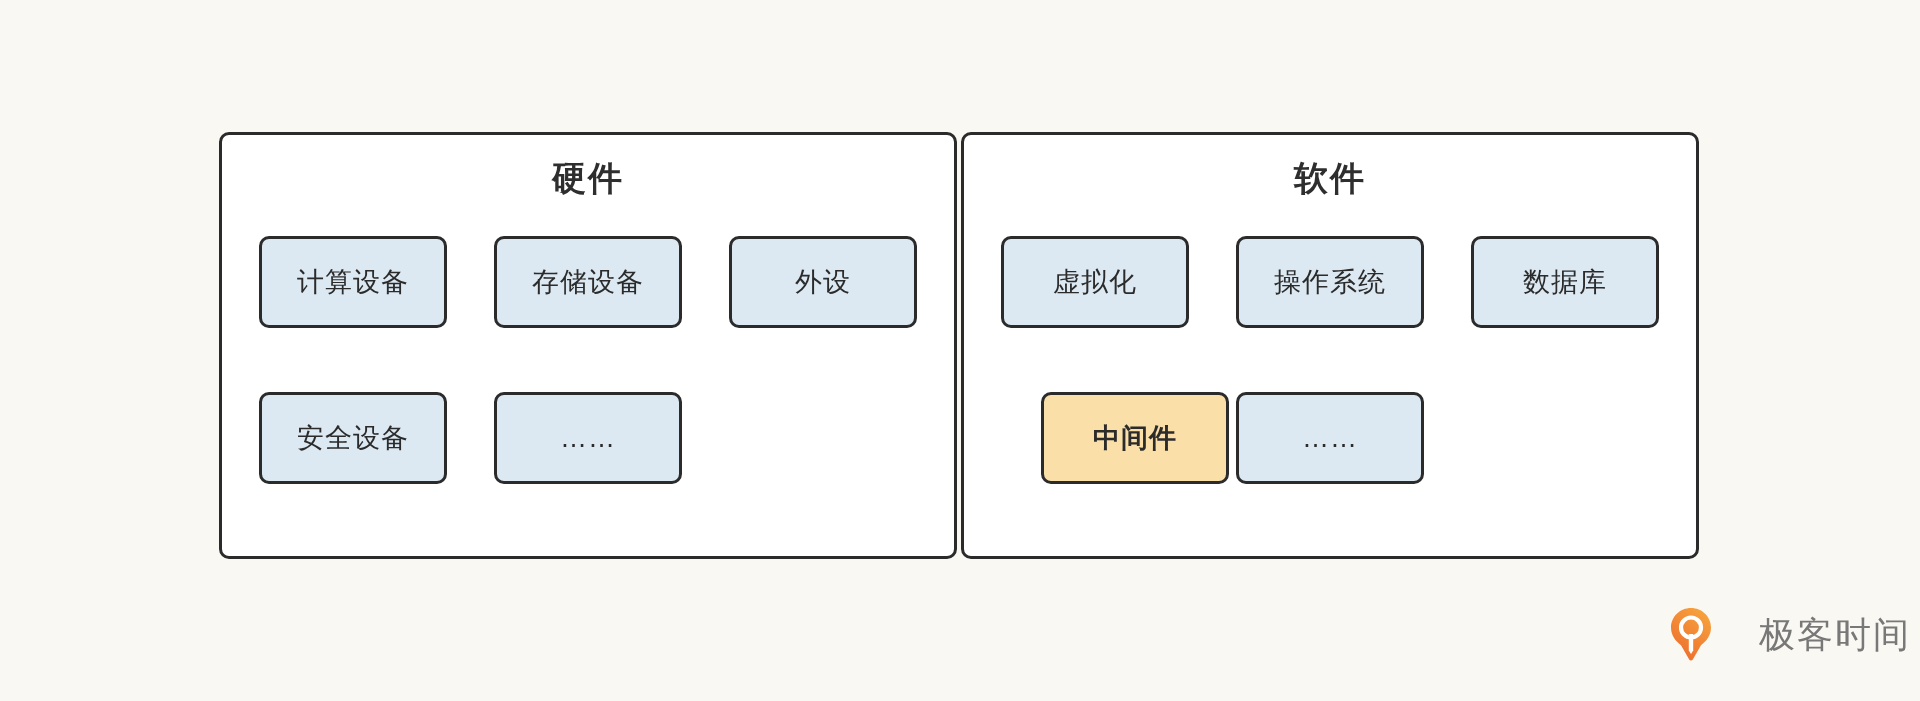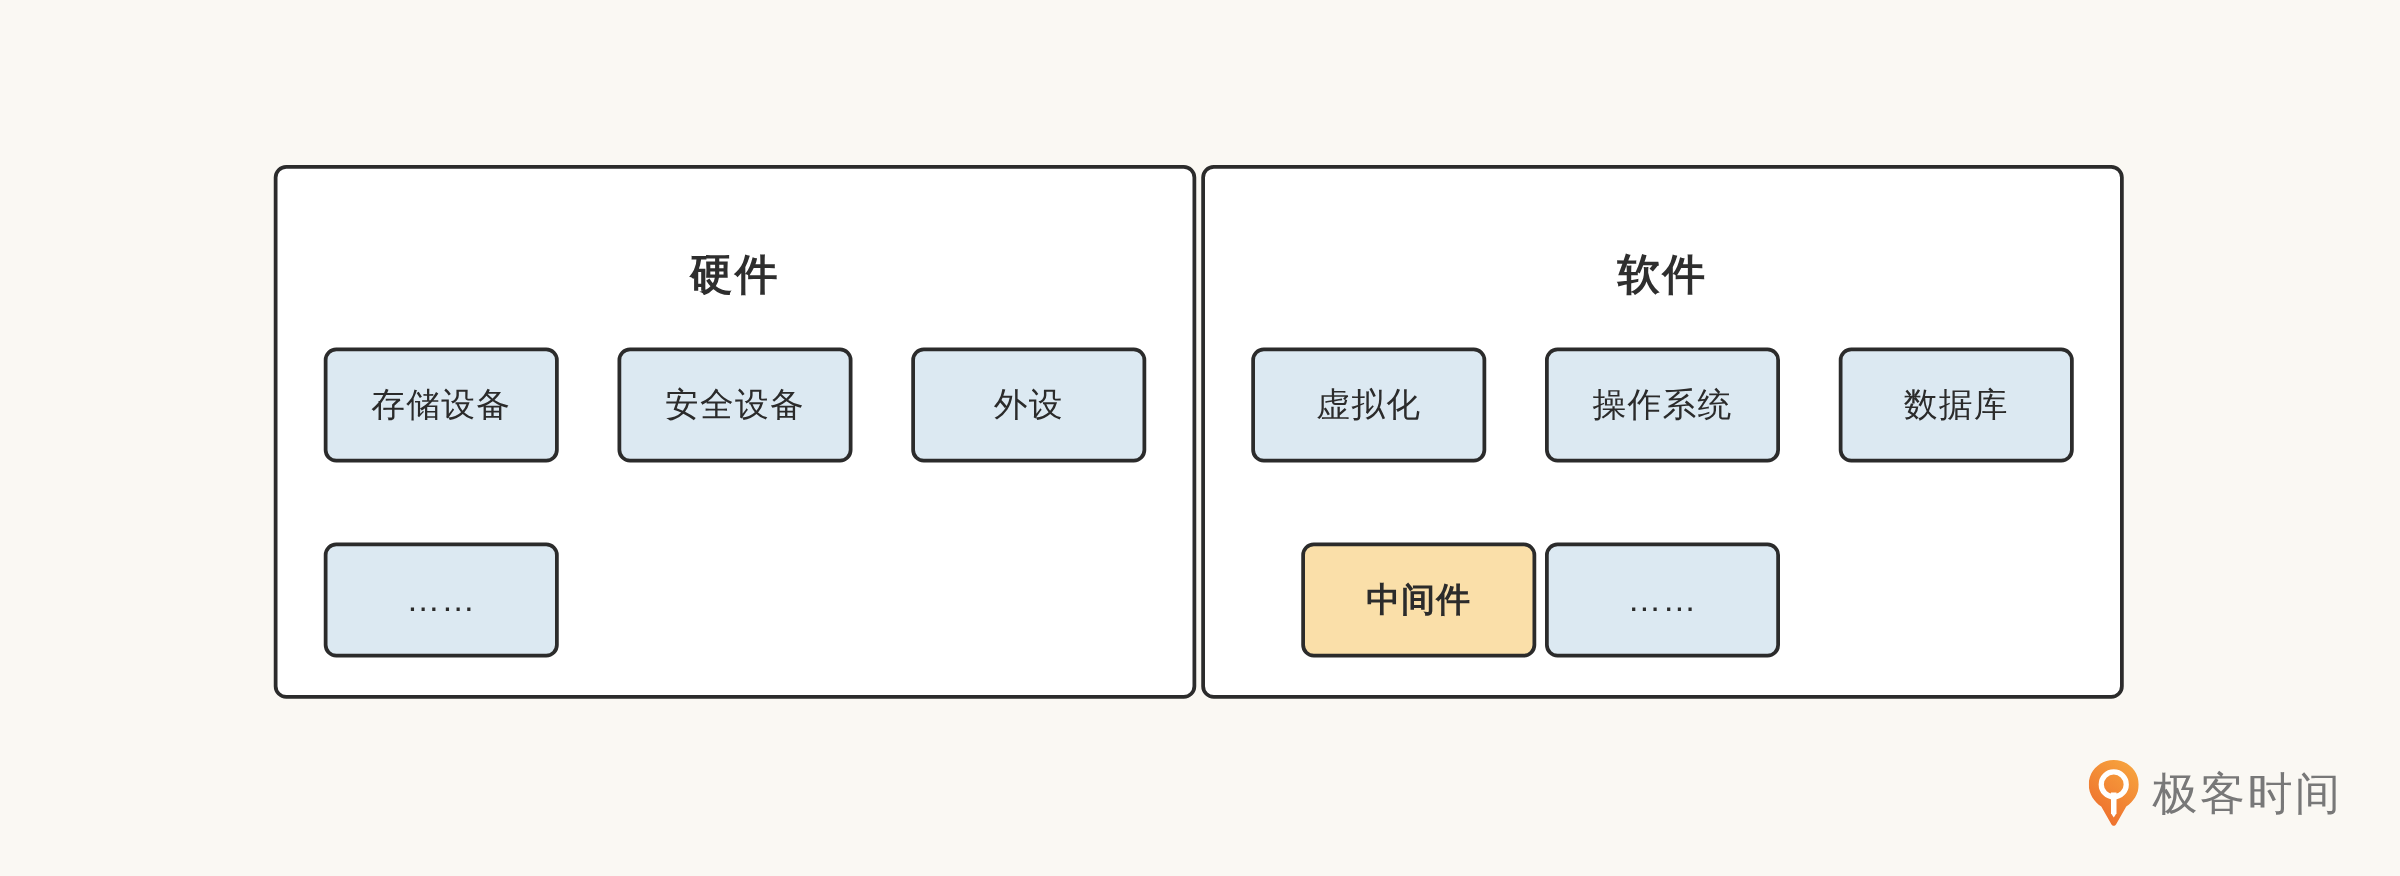--- a/index.html
+++ b/index.html
@@ -22,21 +22,21 @@
     display: flex;
     gap: 4px;
   }
   .panel {
     box-sizing: border-box;
     width: 738px;
     height: 427px;
     background: var(--panel-fill, #FFFFFF);
     border: 3px solid var(--border, #2B2B2B);
     border-radius: 10px;
-    padding-top: 64px;
+    padding-top: 22px;
     display: flex;
     flex-direction: column;
     align-items: center;
   }
   .panel-title {
     font-size: 34px;
     font-weight: 700;
     line-height: 42px;
     color: #2E2E2E;
     letter-spacing: 2px;
@@ -80,33 +80,35 @@
     width: 40px;
     height: 54px;
     flex: 0 0 auto;
   }
   .logo-text {
     font-size: 36px;
     font-weight: 500;
     color: var(--logo-text-color, #787878);
     letter-spacing: 2px;
     line-height: 54px;
+    margin-left: 37px;
   }
 </style>
 </head>
 <body style="--background: #FAF8F3; --panel-fill: #FFFFFF; --border: #2B2B2B; --box-fill: #DCE9F2; --box-highlight-fill: #FADFA9; --logo-orange-light: #F7A43E; --logo-orange-dark: #ED6B2C; --logo-text-color: #787878;">
 
 <div class="panels">
 
   <div class="panel">
     <div class="panel-title">硬件</div>
     <div class="node-grid">
+      <div class="node-box">计算设备</div>
       <div class="node-box">存储设备</div>
+      <div class="node-box">外设</div>
       <div class="node-box">安全设备</div>
-      <div class="node-box">外设</div>
       <div class="node-box">……</div>
     </div>
   </div>
 
   <div class="panel">
     <div class="panel-title">软件</div>
     <div class="node-grid">
       <div class="node-box">虚拟化</div>
       <div class="node-box">操作系统</div>
       <div class="node-box">数据库</div>

